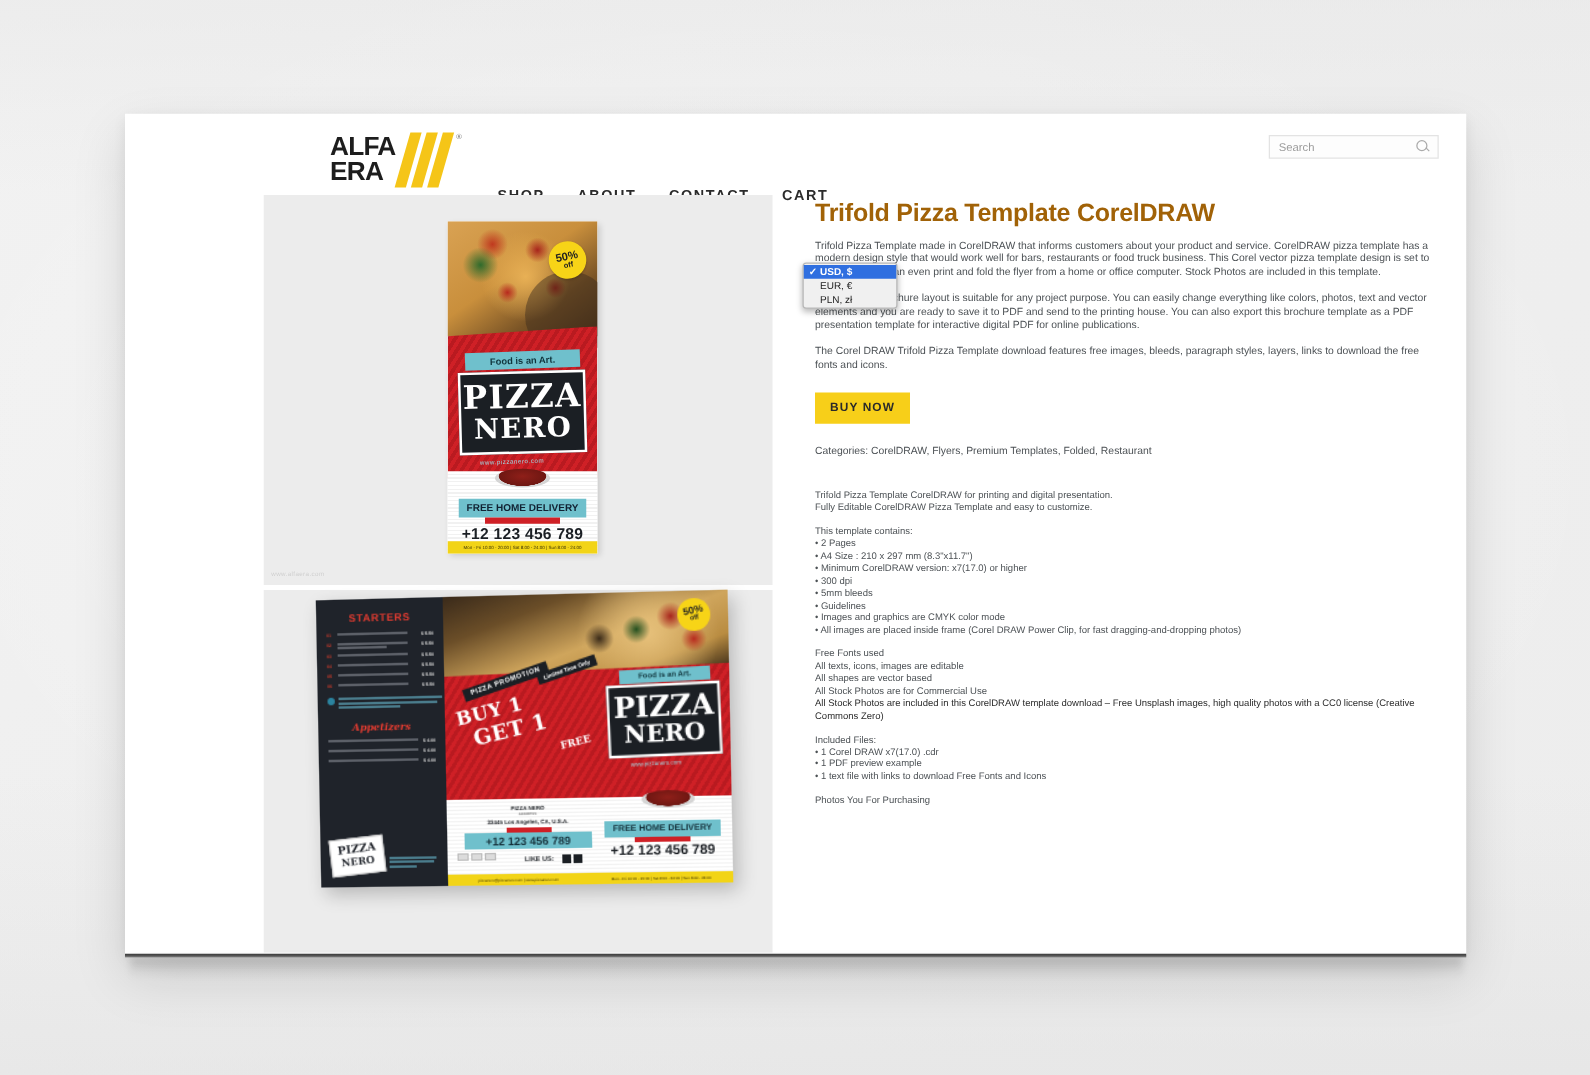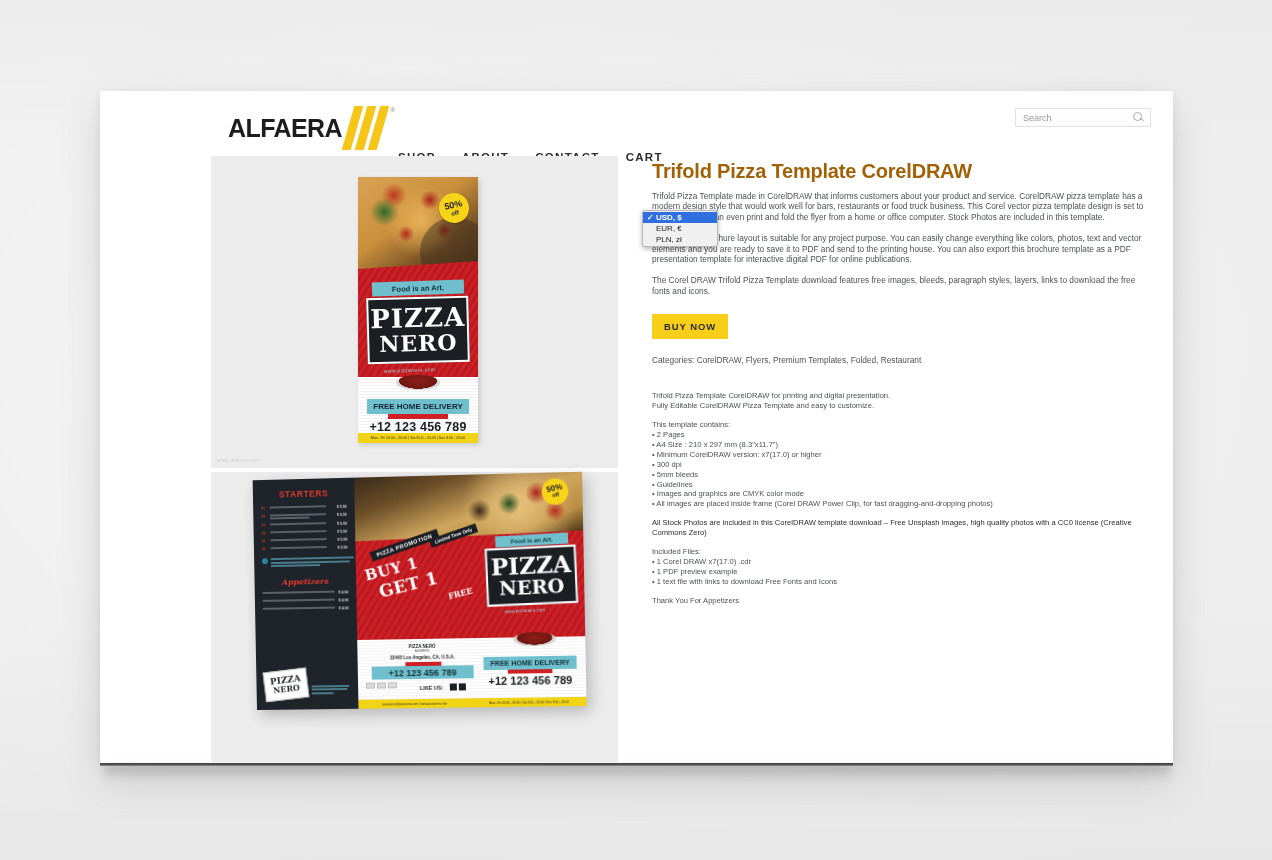--- a/index.html
+++ b/index.html
@@ -53,25 +53,25 @@
     display: flex;
     align-items: center;
   }
   .logo {
     position: absolute; left: 128px; top: 15px;
     display: flex; align-items: center; gap: 2px;
   }
   .logo-words {
     font-family: "Liberation Sans", sans-serif;
     font-weight: bold;
-    font-size: 25px;
+    font-size: 21px;
     line-height: 20px;
     color: #1d1d1d;
     letter-spacing: -0.6px;
-    display: flex; 
+    display: flex; flex-direction: column; margin-left: 36px;
   }
   .logo-bars { position: relative; width: 46px; height: 44px; margin-left: 2px; }
   .logo-bars i {
     position: absolute; top: 0;
     width: 9px; height: 44px;
     background: #f5c518;
     transform: skewX(-16deg);
     display: block;
   }
   .logo-bars i:nth-child(1) { left: 2px; }
@@ -651,25 +651,29 @@
       <div class="spec-block spec-line">This template contains:
 • 2 Pages
 • A4 Size : 210 x 297 mm (8.3"x11.7")
 • Minimum CorelDRAW version: x7(17.0) or higher
 • 300 dpi
 • 5mm bleeds
 • Guidelines
 • Images and graphics are CMYK color mode
 • All images are placed inside frame (Corel DRAW Power Clip, for fast dragging-and-dropping photos)</div>
       <div class="spec-block">
+        <div class="spec-line">Free Fonts used
+All texts, icons, images are editable
+All shapes are vector based
+All Stock Photos are for Commercial Use</div>
         <div class="spec-line" style="font-weight:normal;color:#2b2b2b">All Stock Photos are included in this CorelDRAW template download – Free Unsplash images, high quality photos with a CC0 license (Creative Commons Zero)</div>
       </div>
       <div class="spec-block spec-line">Included Files:
 • 1 Corel DRAW x7(17.0) .cdr
 • 1 PDF preview example
 • 1 text file with links to download Free Fonts and Icons</div>
-      <div class="spec-block spec-line">Thank You For Appetizers</div>
+      <div class="spec-block spec-line">Photos You For Purchasing</div>
     </div>
   </div>
 </div>
 
 <div class="browser-bottom-edge"></div>
 <div class="browser-shadow-under"></div>
 
 </body></html>

